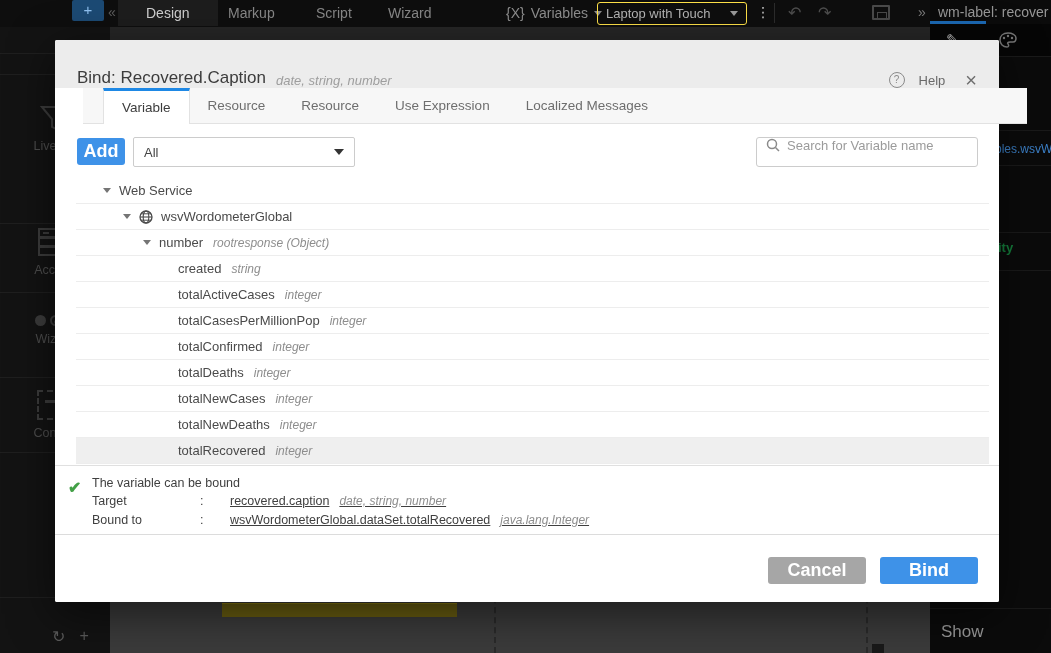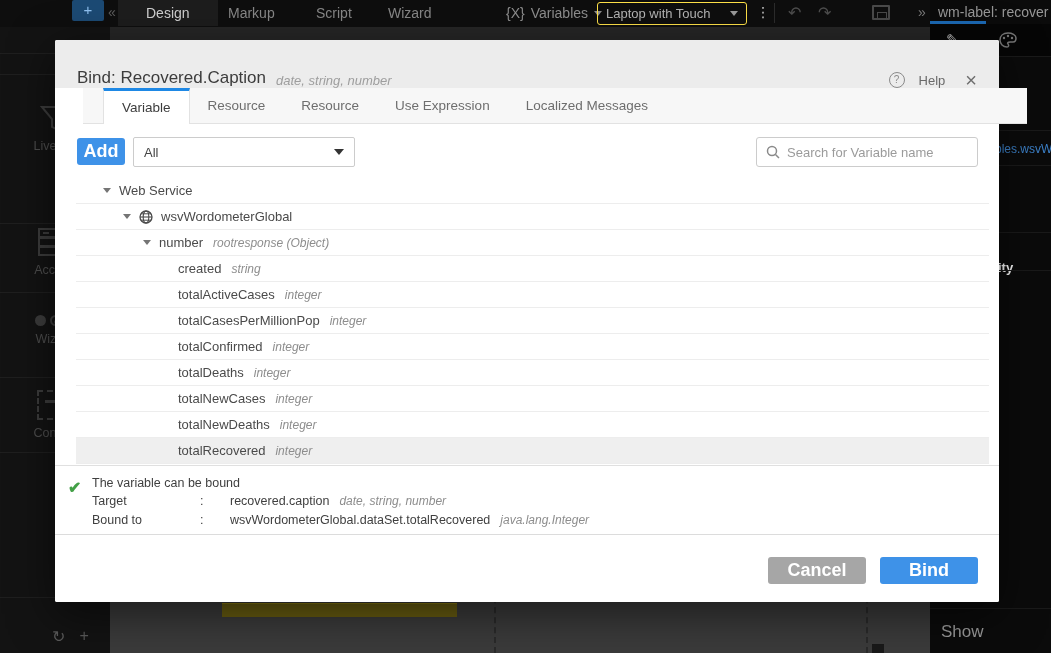--- a/index.html
+++ b/index.html
@@ -48,21 +48,21 @@
   .handle-sq { left:872px; top:644px; width:12px; height:9px; background:#191919; }
 
   #props { left:930px; top:0; width:121px; height:653px; background:#0b0b0b; z-index:1; }
   .pp-expand { left:918px; top:4px; color:#7a7a7a; font-size:14px; z-index:2; }
   .pp-title { left:8px; top:4px; color:#979797; font-size:14px; white-space:nowrap; overflow:hidden; width:113px; }
   .pp-underline { left:0; top:21px; width:56px; height:3px; background:#1c69b4; }
   .pp-tabs { left:0; top:24px; width:121px; height:32px; background:#060606; display:flex; align-items:center; gap:40px; padding-left:16px; }
   .pp-edit { color:#b9b9b9; font-size:15px; }
   .pp-row-line { left:0; width:121px; height:1px; background:#1a1a1a; }
   .pp-blue { left:65px; top:142px; color:#3c80c8; font-size:12px; white-space:nowrap; }
-  .pp-clip { left:68px; top:260px; color:#ffffff; font-size:13px; font-weight:bold; }
+  .pp-clip { left:68px; top:240px; color:#15803d; font-size:13px; font-weight:bold; }
   .pp-show { left:11px; top:622px; color:#9a9a9a; font-size:17px; }
 
   
   #modal { left:55px; top:40px; width:944px; height:562px; background:#fff; z-index:5;
     box-shadow:0 12px 45px rgba(0,0,0,.55); border-radius:2px; }
   .m-header { left:0; top:0; width:944px; height:48px; background:#ececec; display:flex; align-items:flex-end; padding:0 22px; border-radius:2px 2px 0 0; }
   .m-title { font-size:17px; color:#3c3c3c; }
   .m-subtitle { font-size:13px; color:#9e9e9e; font-style:italic; margin-left:10px; }
   .m-header-right { margin-left:auto; display:flex; align-items:center; gap:14px; }
   .help-circ { width:16px; height:16px; border:1.4px solid #8a8a8a; border-radius:50%; color:#8a8a8a;
@@ -76,39 +76,39 @@
   .m-tab.active { background:#fff; color:#3c3c3c; border-top:3px solid #1e88e5;
     border-left:1px solid #e2e2e2; border-right:1px solid #e2e2e2; margin-bottom:-1px; }
 
   .m-toolbar { left:0; top:84px; width:944px; height:54px; background:#fff; }
   .btn { border:none; border-radius:3px; color:#fff; font-size:18px; font-weight:bold; font-family:"Liberation Sans",sans-serif; }
   .btn-add { left:22px; top:14px; width:48px; height:27px; background:#3e92e8; }
   .m-filter { left:78px; top:13px; width:222px; height:30px; border:1px solid #ccc; border-radius:2px;
     font-size:13px; color:#444; display:flex; align-items:center; justify-content:space-between; padding:0 10px; }
   .sel-caret { width:0; height:0; border-left:5px solid transparent; border-right:5px solid transparent; border-top:6px solid #333; }
   .m-search { left:701px; top:13px; width:222px; height:30px; border:1px solid #ccc; border-radius:3px;
-    display:flex; align-items:center; padding:0 9px; gap:7px; background:#fff; }
+    display:flex; align-items:flex-start; padding:0 9px; gap:7px; background:#fff; }
   .m-search input { border:none; outline:none; flex:1; font-size:13px; color:#444; font-family:"Liberation Sans",sans-serif; }
   .m-search input::placeholder { color:#9b9b9b; }
 
   .m-tree { left:21px; top:138px; width:913px; height:287px; overflow:hidden; }
   .trow { height:26px; display:flex; align-items:center; border-bottom:1px solid #ededed; gap:8px; }
   .trow.selected { background:#efefef; }
   .tname { font-size:13px; color:#4a4a4a; }
   .ttype { font-size:12px; color:#8d8d8d; font-style:italic; margin-left:2px; }
   .caret { width:0; height:0; border-left:4.5px solid transparent; border-right:4.5px solid transparent;
     border-top:5.5px solid #757575; }
   .p1 { padding-left:27px; } .p2 { padding-left:47px; } .p3 { padding-left:67px; } .p4 { padding-left:102px; }
 
   .m-status { left:0; top:425px; width:944px; height:70px; border-top:1px solid #e0e0e0; border-bottom:1px solid #dcdcdc; }
   .st-check { left:13px; top:12px; color:#43a047; font-size:16px; font-weight:bold; }
   .st-msg { left:37px; top:10px; font-size:12.5px; color:#3f3f3f; }
   .st-grid { left:37px; top:28px; display:grid; grid-template-columns:108px 30px auto; row-gap:5px;
     font-size:12.5px; color:#3f3f3f; }
-  .st-val { display:flex; gap:10px; align-items:center; }
+  .st-val { display:flex; gap:10px; align-items:center;text-decoration:underline; }
   .st-type { font-style:italic; color:#8d8d8d; font-size:12px; }
 
   .m-footer { left:0; top:495px; width:944px; height:67px; background:#fff; border-radius:0 0 2px 2px;padding-left:36px; }
   .btn-cancel { left:713px; top:22px; width:98px; height:27px; background:#a6a6a6; }
   .btn-bind { left:825px; top:22px; width:98px; height:27px; background:#3e92e8; }
 </style>
 </head>
 <body>
 
 <div id="stage">

